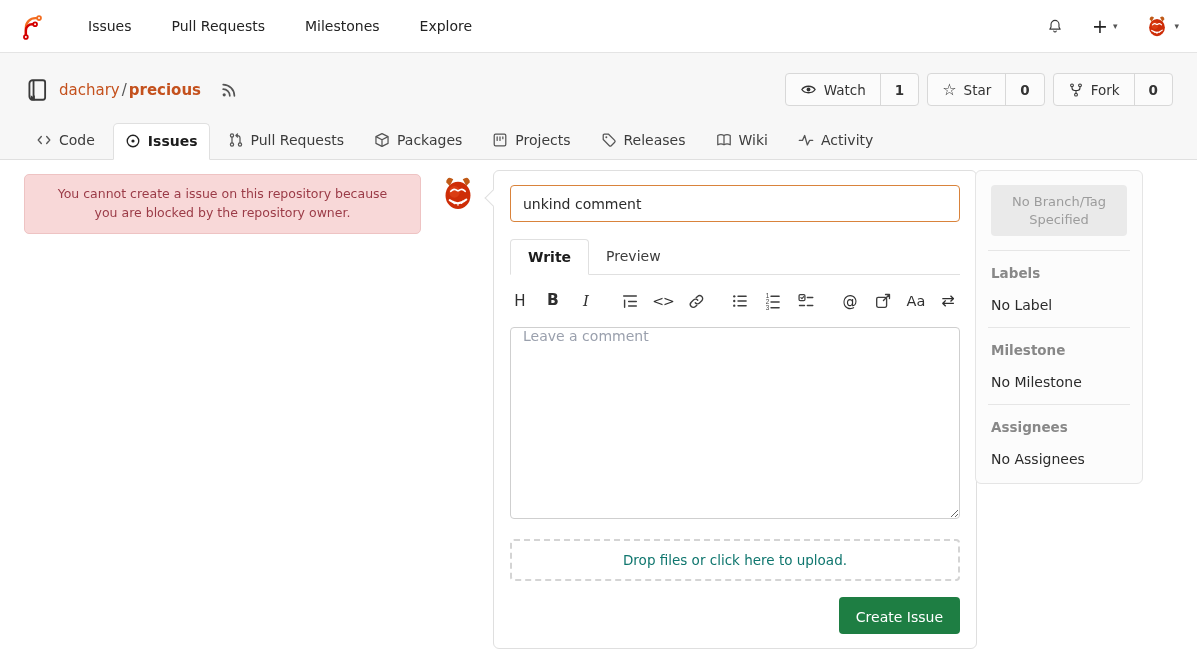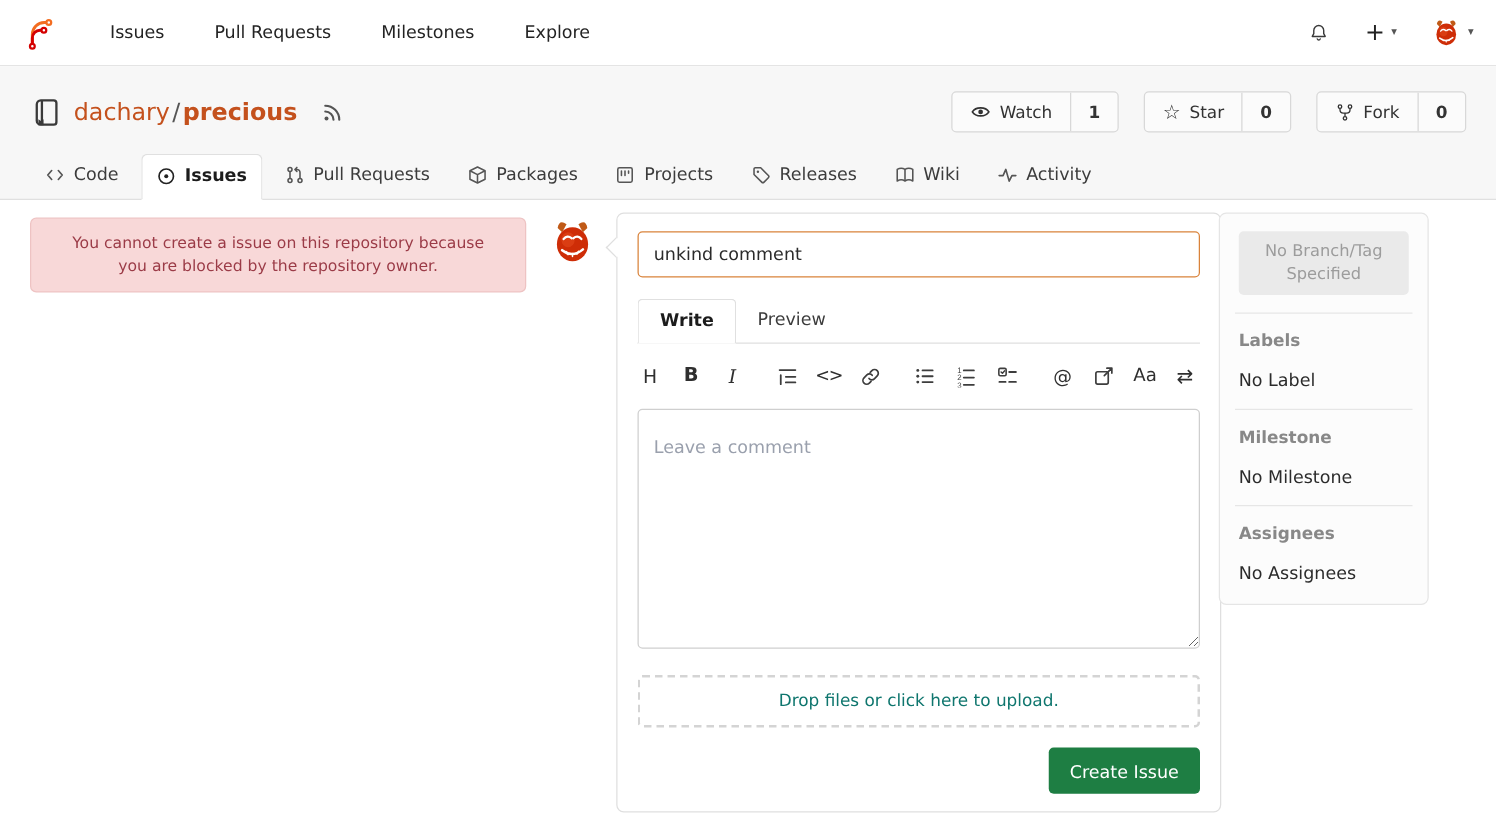--- a/index.html
+++ b/index.html
@@ -14,26 +14,26 @@
   .nav-link { color:#232323; font-size:14px; cursor:pointer; }
   .nav-right { margin-left:auto; display:flex; align-items:center; gap:28px; }
   .nav-btn { display:flex; align-items:center; gap:5px; cursor:pointer; color:#333; }
   .plus-glyph { font-size:19px; line-height:1; color:#222; }
   .caret { font-size:9px; color:#555; }
   .avatar-sm { width:24px; height:24px; }
 
   
   .repo-header { background:#f7f7f7; padding:20px 24px 0 24px; border-bottom:1px solid #e0e0e0; }
   .repo-title-row { display:flex; align-items:center; }
-  .repo-title { display:flex; align-items:center; gap:9px; font-size:19px; }
+  .repo-title { display:flex; align-items:center; gap:9px; font-size:15px; }
   .repo-link { color:#c4511d; text-decoration:none; cursor:pointer; }
   .repo-sep { color:#555; margin:0 2px; }
   .repo-name { font-weight:600; }
   .rss { margin-left:10px; cursor:pointer; display:flex; }
-  .repo-actions { margin-left:auto; display:flex; gap:20px; }
+  .repo-actions { margin-left:auto; display:flex; gap:8px; }
   .action-group { display:flex; align-items:stretch; height:33px; border:1px solid #d8d8d8;
     border-radius:4px; background:#fbfbfb; overflow:hidden; cursor:pointer; font-size:13.5px; color:#333; }
   .action-main { display:flex; align-items:center; gap:7px; padding:0 14px; }
   .action-count { display:flex; align-items:center; padding:0 14px; border-left:1px solid #d8d8d8; font-weight:600; }
   .star-glyph { font-size:16px; line-height:1; color:#333; }
 
   
   .repo-tabs { display:flex; margin-top:16px; align-items:flex-end; }
   .rtab { display:flex; align-items:center; gap:7px; padding:9px 11px 10px; margin-right:6px;
     font-size:14px; color:#3c3c3c; cursor:pointer; border:1px solid transparent; }
@@ -72,21 +72,21 @@
   .tbtn.right-first { margin-left:auto; margin-right:12px;text-align:right; }
   .tbtn.last { margin-right:2px; }
   .tglyph { font-size:15px; line-height:1; color:#2f2f2f; }
   .tglyph.bold { font-weight:700; font-size:15.5px; }
   .tglyph.italic { font-style:italic; font-family:"DejaVu Serif","Liberation Serif",serif; }
   .tglyph.code-gl { letter-spacing:-1px; font-size:14px; }
   .tglyph.aa { font-size:14.5px; }
   .tglyph.switch { font-size:16px; }
 
   .comment-box { width:100%; height:192px; margin-top:13px; border:1px solid #cfcfcf;
-    border-radius:4px; padding:22px 12px; font-size:14px; font-family:inherit; color:#15803d;
+    border-radius:4px; padding:0 12px; font-size:14px; font-family:inherit; color:#15803d;
     resize:vertical; outline:none; }
   .comment-box::placeholder { color:#9aa0ad; }
 
   .dropzone { margin-top:17px; height:42px; border:2px dashed #d4d4d4; border-radius:4px;
     display:flex; align-items:center; justify-content:center; font-size:13.5px; color:#0f766e;
     cursor:pointer; background:#fff; }
 
   .submit-row { display:flex; justify-content:flex-end; margin-top:16px; }
   .create-btn { background:#1e7e43; color:#fff; border:none; border-radius:4px; height:37px;
     padding:12px 17px; font-size:14px; font-family:inherit; cursor:pointer; }

